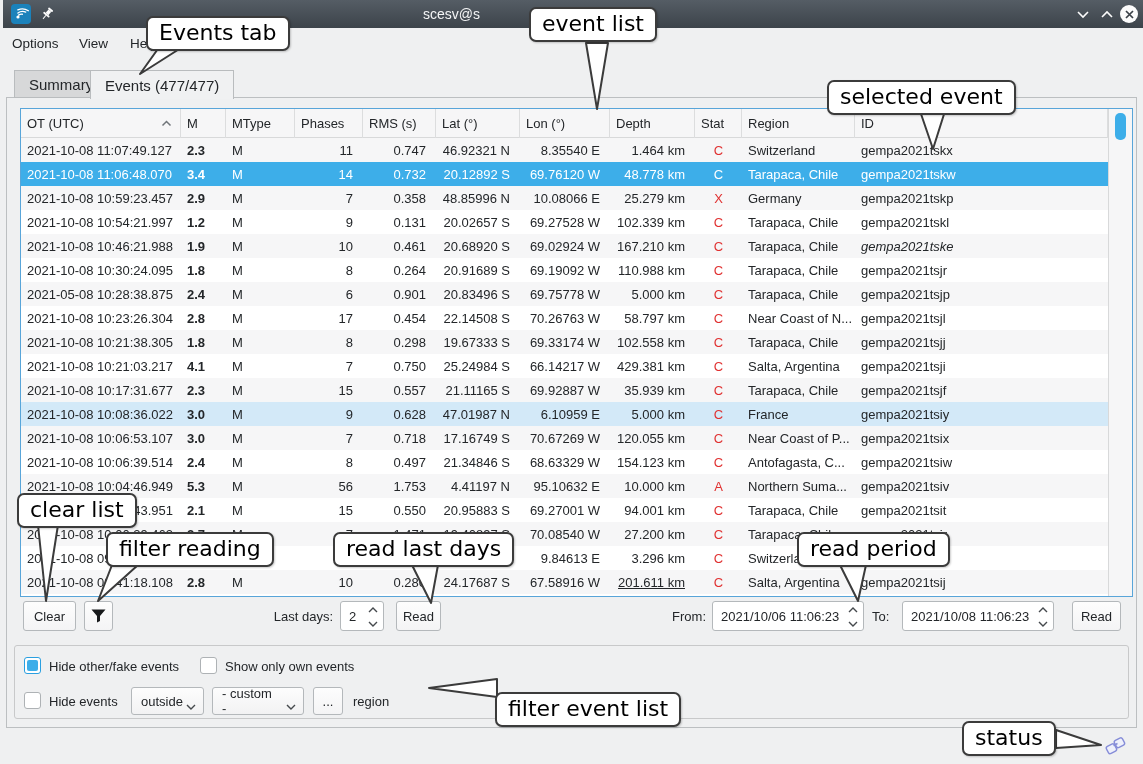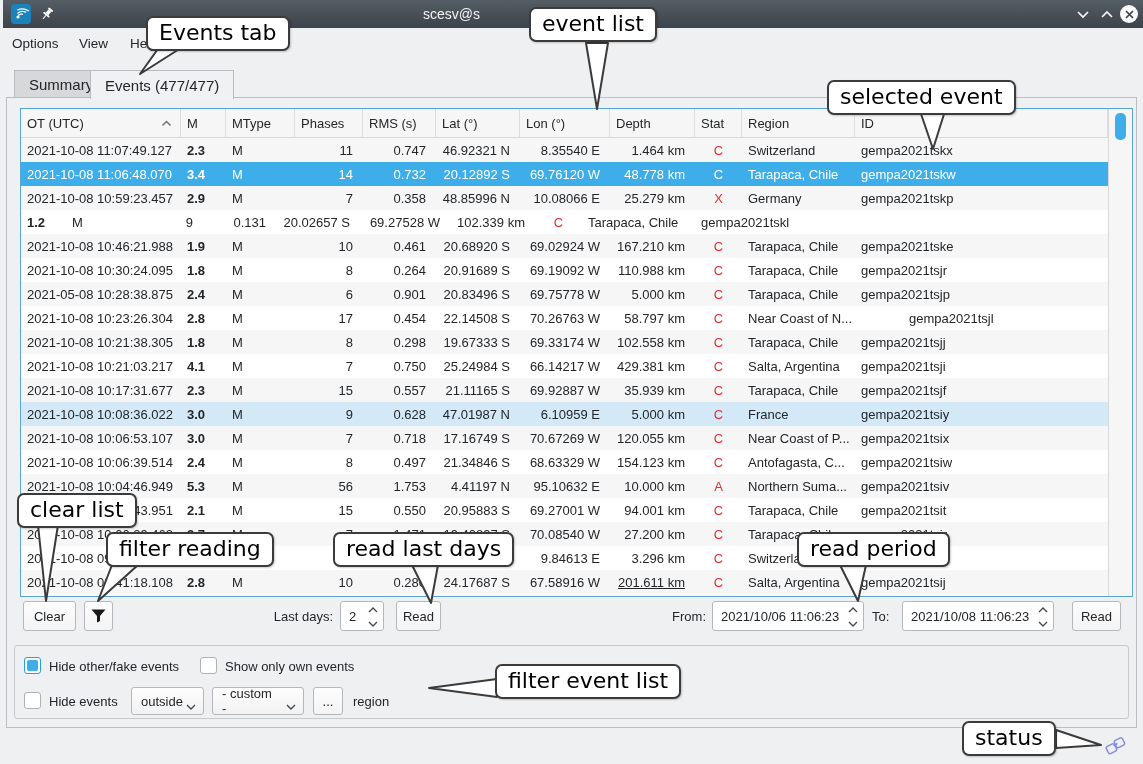--- a/index.html
+++ b/index.html
@@ -214,20 +214,21 @@
         <div class="cell phases r" style="width: 68px;">7</div>
         <div class="cell rms r" style="width: 73px;">0.358</div>
         <div class="cell lat r" style="width: 84px;">48.85996 N</div>
         <div class="cell lon r" style="width: 90px;">10.08066 E</div>
         <div class="cell depth r" style="width: 85px;">25.279 km</div>
         <div class="cell stat" style="width: 47px;">X</div>
         <div class="cell region" style="width: 113px;">Germany</div>
         <div class="cell id" style="flex: 1 1 0%;">gempa2021tskp</div>
       </div>
       <div class="trow">
+        <div class="cell ot" style="width: 160px;">2021-10-08 10:54:21.997</div>
         <div class="cell m" style="width: 45px;">1.2</div>
         <div class="cell mtype" style="width: 69px;">M</div>
         <div class="cell phases r" style="width: 68px;">9</div>
         <div class="cell rms r" style="width: 73px;">0.131</div>
         <div class="cell lat r" style="width: 84px;">20.02657 S</div>
         <div class="cell lon r" style="width: 90px;">69.27528 W</div>
         <div class="cell depth r" style="width: 85px;">102.339 km</div>
         <div class="cell stat" style="width: 47px;">C</div>
         <div class="cell region" style="width: 113px;">Tarapaca, Chile</div>
         <div class="cell id" style="flex: 1 1 0%;">gempa2021tskl</div>
@@ -236,21 +237,21 @@
         <div class="cell ot" style="width: 160px;">2021-10-08 10:46:21.988</div>
         <div class="cell m" style="width: 45px;">1.9</div>
         <div class="cell mtype" style="width: 69px;">M</div>
         <div class="cell phases r" style="width: 68px;">10</div>
         <div class="cell rms r" style="width: 73px;">0.461</div>
         <div class="cell lat r" style="width: 84px;">20.68920 S</div>
         <div class="cell lon r" style="width: 90px;">69.02924 W</div>
         <div class="cell depth r" style="width: 85px;">167.210 km</div>
         <div class="cell stat" style="width: 47px;">C</div>
         <div class="cell region" style="width: 113px;">Tarapaca, Chile</div>
-        <div class="cell id" style="flex: 1 1 0%;">gempa2021tske</div>
+        <div class="cell id" style="flex: 1 1 0%; font-style: italic;">gempa2021tske</div>
       </div>
       <div class="trow">
         <div class="cell ot" style="width: 160px;">2021-10-08 10:30:24.095</div>
         <div class="cell m" style="width: 45px;">1.8</div>
         <div class="cell mtype" style="width: 69px;">M</div>
         <div class="cell phases r" style="width: 68px;">8</div>
         <div class="cell rms r" style="width: 73px;">0.264</div>
         <div class="cell lat r" style="width: 84px;">20.91689 S</div>
         <div class="cell lon r" style="width: 90px;">69.19092 W</div>
         <div class="cell depth r" style="width: 85px;">110.988 km</div>
@@ -275,21 +276,21 @@
         <div class="cell ot" style="width: 160px;">2021-10-08 10:23:26.304</div>
         <div class="cell m" style="width: 45px;">2.8</div>
         <div class="cell mtype" style="width: 69px;">M</div>
         <div class="cell phases r" style="width: 68px;">17</div>
         <div class="cell rms r" style="width: 73px;">0.454</div>
         <div class="cell lat r" style="width: 84px;">22.14508 S</div>
         <div class="cell lon r" style="width: 90px;">70.26763 W</div>
         <div class="cell depth r" style="width: 85px;">58.797 km</div>
         <div class="cell stat" style="width: 47px;">C</div>
         <div class="cell region" style="width: 113px;">Near Coast of N...</div>
-        <div class="cell id" style="flex: 1 1 0%; margin-left: 48px;">gempa2021tsjl</div>
+        <div class="cell id" style="flex: 1 1 0%;">gempa2021tsjl</div>
       </div>
       <div class="trow odd">
         <div class="cell ot" style="width: 160px;">2021-10-08 10:21:38.305</div>
         <div class="cell m" style="width: 45px;">1.8</div>
         <div class="cell mtype" style="width: 69px;">M</div>
         <div class="cell phases r" style="width: 68px;">8</div>
         <div class="cell rms r" style="width: 73px;">0.298</div>
         <div class="cell lat r" style="width: 84px;">19.67333 S</div>
         <div class="cell lon r" style="width: 90px;">69.33174 W</div>
         <div class="cell depth r" style="width: 85px;">102.558 km</div>
@@ -536,14 +537,14 @@
   </g>
 </svg>
 
 <div class="callout" style="left:146px; top:16px;">Events tab</div>
 <div class="callout" style="left:529px; top:7px;">event list</div>
 <div class="callout" style="left:827px; top:80px;">selected event</div>
 <div class="callout" style="left:17px;  top:493px;">clear list</div>
 <div class="callout" style="left:106px; top:532px;">filter reading</div>
 <div class="callout" style="left:333px; top:532px;">read last days</div>
 <div class="callout" style="left:797px; top:532px;">read period</div>
-<div class="callout" style="left:495px; top:664px;">filter event list</div>
+<div class="callout" style="left:495px; top:692px;">filter event list</div>
 <div class="callout" style="left:962px; top:721px;">status</div>
 
 </body></html>

